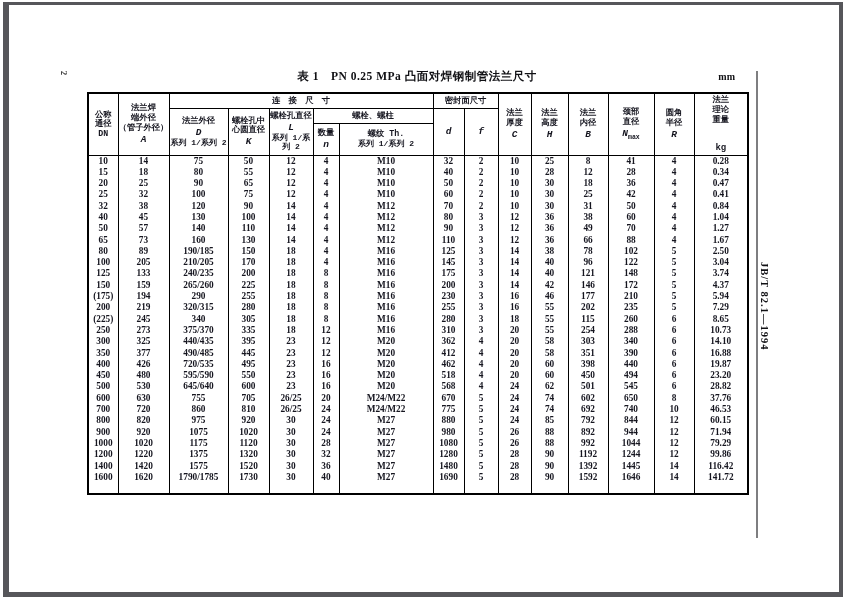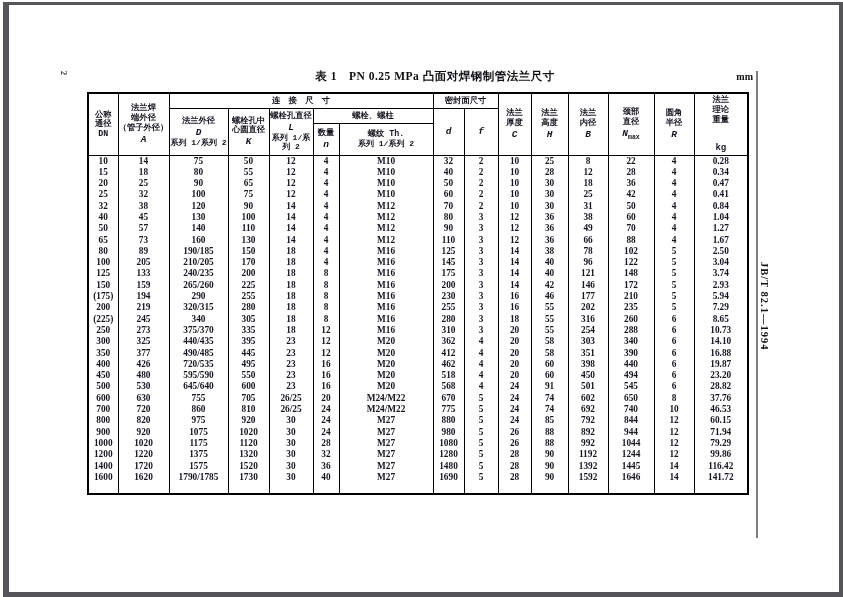--- a/index.html
+++ b/index.html
@@ -10,21 +10,21 @@
   .edge{position:absolute;background:#56565a;}
   .edge-top{left:3px;top:2px;width:838px;height:3px;}
   .edge-left{left:3px;top:2px;width:6px;height:592px;}
   .edge-right{left:839px;top:2px;width:4px;height:592px;}
   .edge-bottom{left:3px;top:592px;width:840px;height:5px;}
 
   .page-num{
     position:absolute;left:62px;top:68px;font-size:9px;font-weight:bold;color:#3a3a3a;
     transform:rotate(90deg);
   }
-  .title-row{position:absolute;left:105px;top:69px;width:660px;height:16px;}
+  .title-row{position:absolute;left:87px;top:69px;width:660px;height:16px;}
   .doc-title{
     display:block;text-align:center;font-size:11.5px;font-weight:bold;color:#101014;
     letter-spacing:0.5px;
   }
   .unit-label{position:absolute;right:12px;top:2px;font-size:10px;font-weight:bold;color:#101014;}
 
   .margin-rule{position:absolute;left:756px;top:71px;width:2px;height:467px;background:#7e7e80;}
   .spine-label{
     position:absolute;left:759px;top:262px;writing-mode:vertical-rl;text-orientation:mixed;
     font-size:10.5px;font-weight:bold;color:#101014;letter-spacing:1px;white-space:nowrap;
@@ -173,21 +173,21 @@
         <td>75</td>
         <td>50</td>
         <td>12</td>
         <td>4</td>
         <td>M10</td>
         <td>32</td>
         <td>2</td>
         <td>10</td>
         <td>25</td>
         <td>8</td>
-        <td>22</td>
+        <td>41</td>
         <td>4</td>
         <td>0.28</td>
       </tr>
       <tr>
         <td>15</td>
         <td>18</td>
         <td>80</td>
         <td>55</td>
         <td>12</td>
         <td>4</td>
@@ -362,21 +362,21 @@
         <td>18</td>
         <td>8</td>
         <td>M16</td>
         <td>200</td>
         <td>3</td>
         <td>14</td>
         <td>42</td>
         <td>146</td>
         <td>172</td>
         <td>5</td>
-        <td>2.93</td>
+        <td>4.37</td>
       </tr>
       <tr>
         <td>(175)</td>
         <td>194</td>
         <td>290</td>
         <td>255</td>
         <td>18</td>
         <td>8</td>
         <td>M16</td>
         <td>230</td>
@@ -410,21 +410,21 @@
         <td>245</td>
         <td>340</td>
         <td>305</td>
         <td>18</td>
         <td>8</td>
         <td>M16</td>
         <td>280</td>
         <td>3</td>
         <td>18</td>
         <td>55</td>
-        <td>316</td>
+        <td>115</td>
         <td>260</td>
         <td>6</td>
         <td>8.65</td>
       </tr>
       <tr>
         <td>250</td>
         <td>273</td>
         <td>375/370</td>
         <td>335</td>
         <td>18</td>
@@ -511,21 +511,21 @@
         <td>500</td>
         <td>530</td>
         <td>645/640</td>
         <td>600</td>
         <td>23</td>
         <td>16</td>
         <td>M20</td>
         <td>568</td>
         <td>4</td>
         <td>24</td>
-        <td>91</td>
+        <td>62</td>
         <td>501</td>
         <td>545</td>
         <td>6</td>
         <td>28.82</td>
       </tr>
       <tr>
         <td>600</td>
         <td>630</td>
         <td>755</td>
         <td>705</td>
@@ -621,21 +621,21 @@
         <td>5</td>
         <td>28</td>
         <td>90</td>
         <td>1192</td>
         <td>1244</td>
         <td>12</td>
         <td>99.86</td>
       </tr>
       <tr>
         <td>1400</td>
-        <td>1720</td>
+        <td>1420</td>
         <td>1575</td>
         <td>1520</td>
         <td>30</td>
         <td>36</td>
         <td>M27</td>
         <td>1480</td>
         <td>5</td>
         <td>28</td>
         <td>90</td>
         <td>1392</td>

